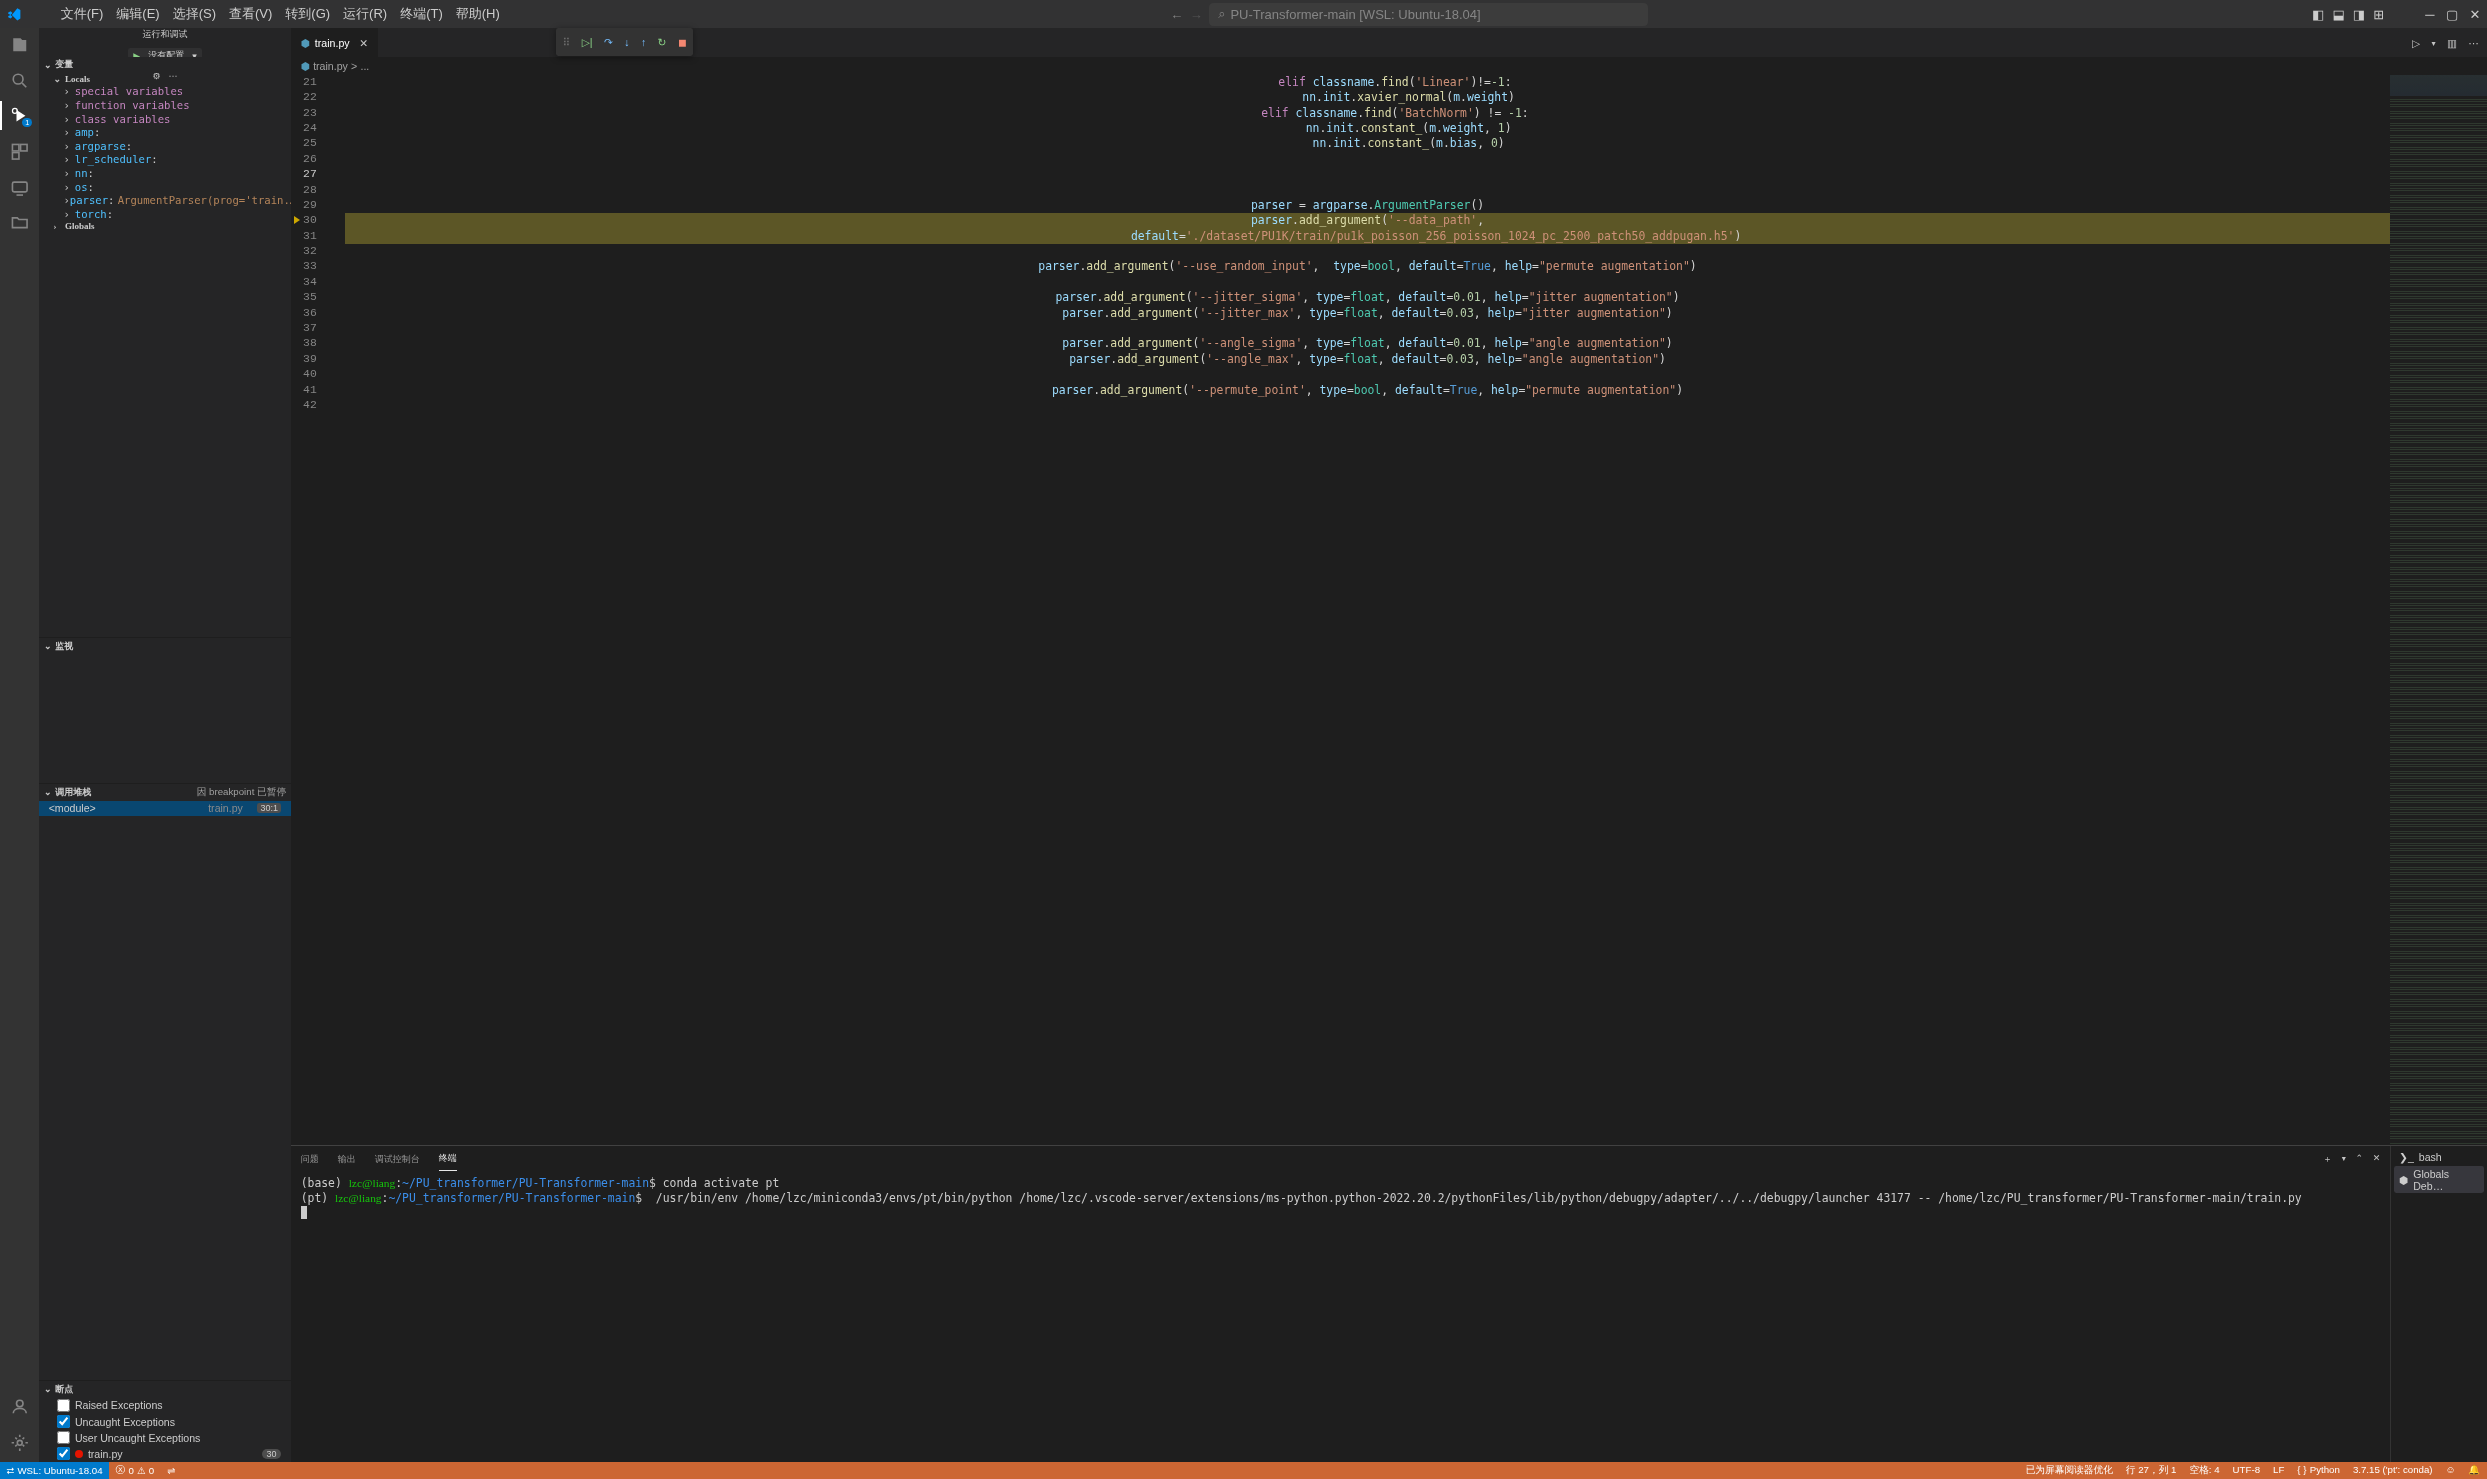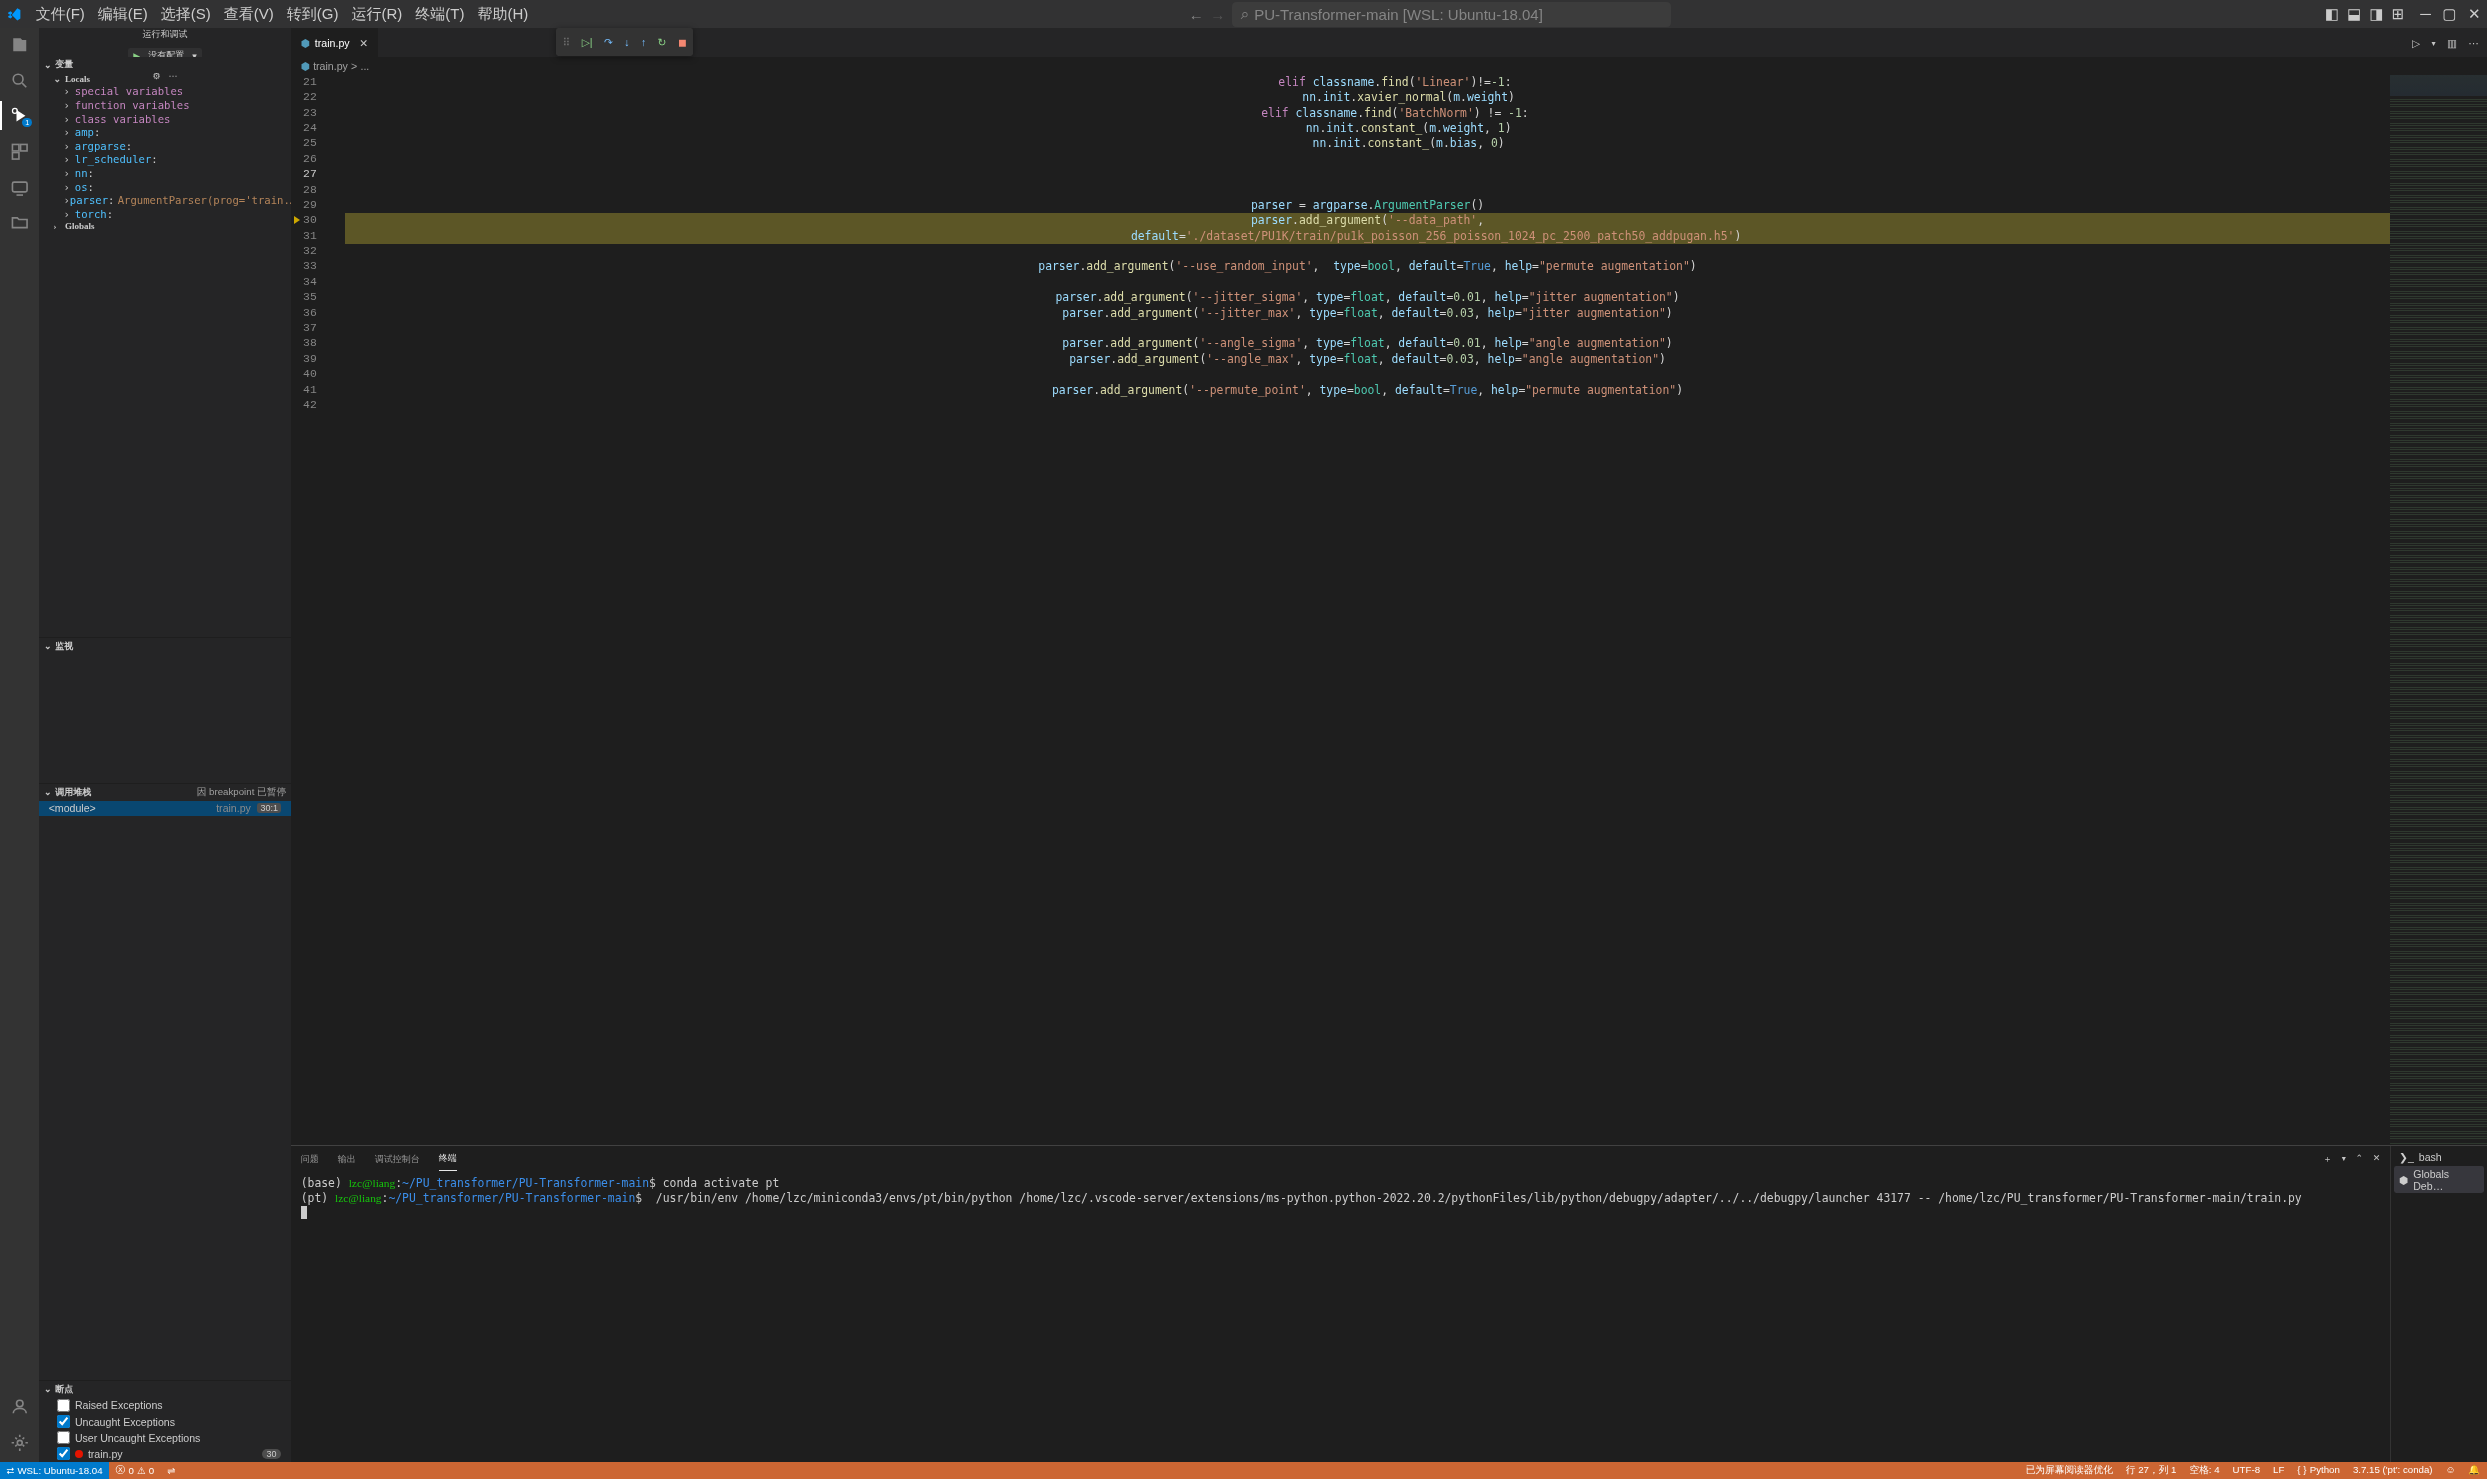--- a/index.html
+++ b/index.html
@@ -13,21 +13,22 @@
   height: 1480px;
   transform-origin: top left;
 }
 .titlebar {
   height: 28.4px;
   background: #323233;
   display: flex;
   align-items: center;
   padding: 0 6.5px;
   color: #cccccc;
-  font-size: 15px;
+  font-size: 13px;
+  gap: 25px;
 }
 .titlebar .logo { width: 14.6px; height: 14.6px; margin-right: 8.1px; }
 .titlebar .menu-item { padding: 0 6.5px; cursor: pointer; }
 .titlebar .center { flex: 1; display: flex; justify-content: center; align-items: center; gap: 6.5px; }
 .titlebar .nav-arrows { display: flex; gap: 6.5px; color: #858585; }
 .titlebar .search-box {
   background: #3c3c3c; border: 0.8px solid #3c3c3c; border-radius: 4.1px;
   padding: 2.4px 8.1px; width: 439px; color: #858585; display: flex; align-items: center; gap: 4.9px;
 }
 .titlebar .win-controls { display: flex; gap: 11.4px; color: #cccccc; margin-left: auto; }
@@ -89,21 +90,21 @@
 .tree-item.special .var-name { color: #c586c0; }
 
 .watch-section { min-height: 146px; border-top: 0.8px solid #1e1e1e; }
 .callstack-section { border-top: 0.8px solid #1e1e1e; }
 .callstack-row {
   display: flex; align-items: center; padding: 1.6px 9.7px; font-size: 10.6px;
 }
 .callstack-row .mod { flex: 1; }
 .callstack-row .file { color: #8a8a8a; margin-right: 6.5px; }
 .callstack-row .line {
-  background: #4d4d4d; color: #ccc; padding: 0 3.2px; border-radius: 2.4px; font-size: 9px;
+  background: #4d4d4d; color: #ccc; padding: 0 3.2px; border-radius: 2.4px; font-size: 9px; margin-left: 8px;
 }
 .callstack-row.active { background: #094771; }
 
 .breakpoints-section { border-top: 0.8px solid #1e1e1e; }
 .bp-row { display: flex; align-items: center; padding: 1.6px 9.7px 1.6px 18px; gap: 4.9px; font-size: 10.6px; }
 .bp-row input[type=checkbox] { accent-color: #007acc; }
 .bp-row .bp-dot { width: 8.1px; height: 8.1px; border-radius: 50%; background: #e51400; }
 .bp-row .count { margin-left: auto; background: #4d4d4d; color: #ccc; padding: 0 4.9px; border-radius: 6.5px; font-size: 9px; }
 
 .editor-area { flex: 1; display: flex; flex-direction: column; background: #1e1e1e; position: relative; }

